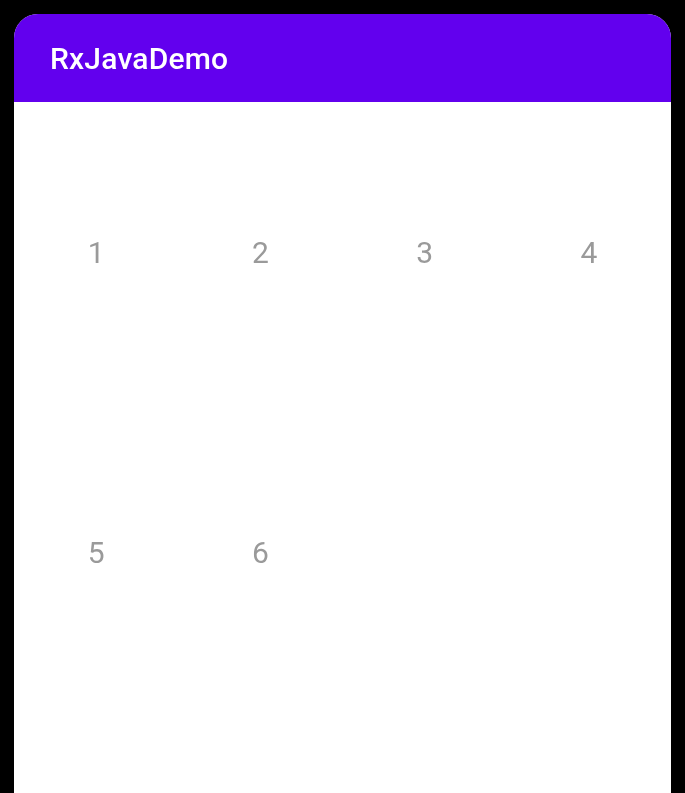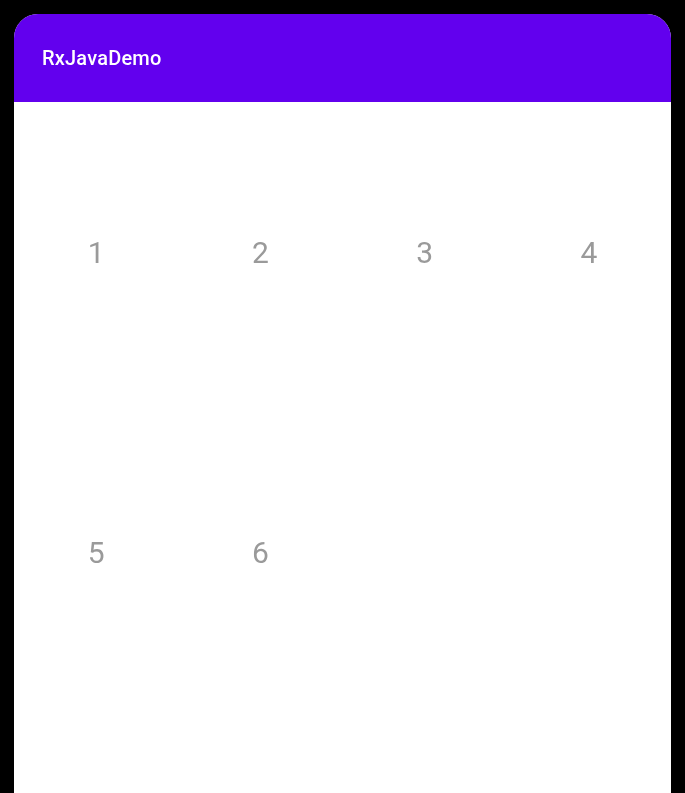--- a/index.html
+++ b/index.html
@@ -28,23 +28,24 @@
     .app-bar {
       background: #6200EE;
       height: 88px;
       display: flex;
       align-items: center;
       padding-left: 28px;
       flex-shrink: 0;
     }
     .app-bar-title {
       color: #fff;
-      font-size: 20px;
+      font-size: 30px;
       font-weight: 500;
       letter-spacing: 0.2px;
+      margin-left: 8px;
     }
     .content {
       flex: 1;
       background: #fff;
       padding: 0;
     }
     .grid {
       display: grid;
       grid-template-columns: repeat(4, 1fr);
       grid-auto-rows: 300px;

